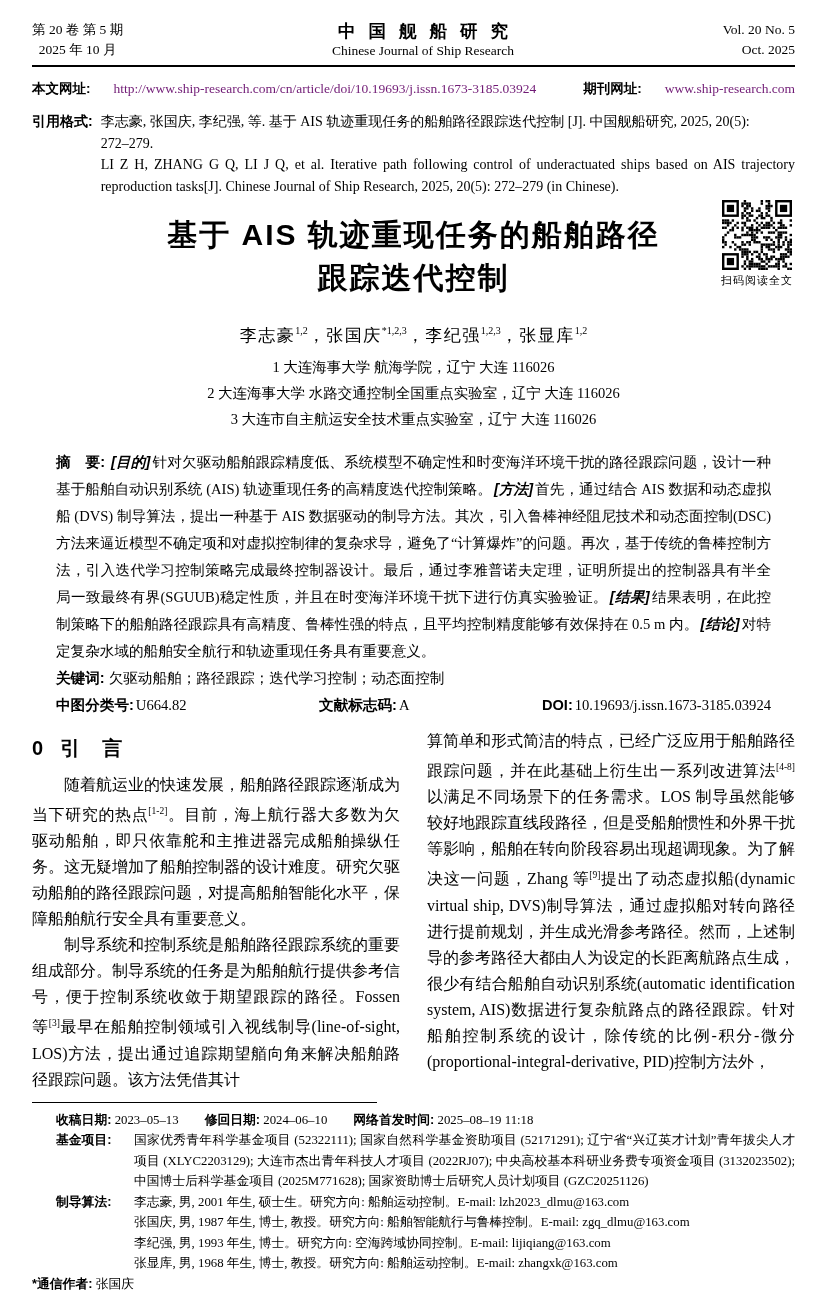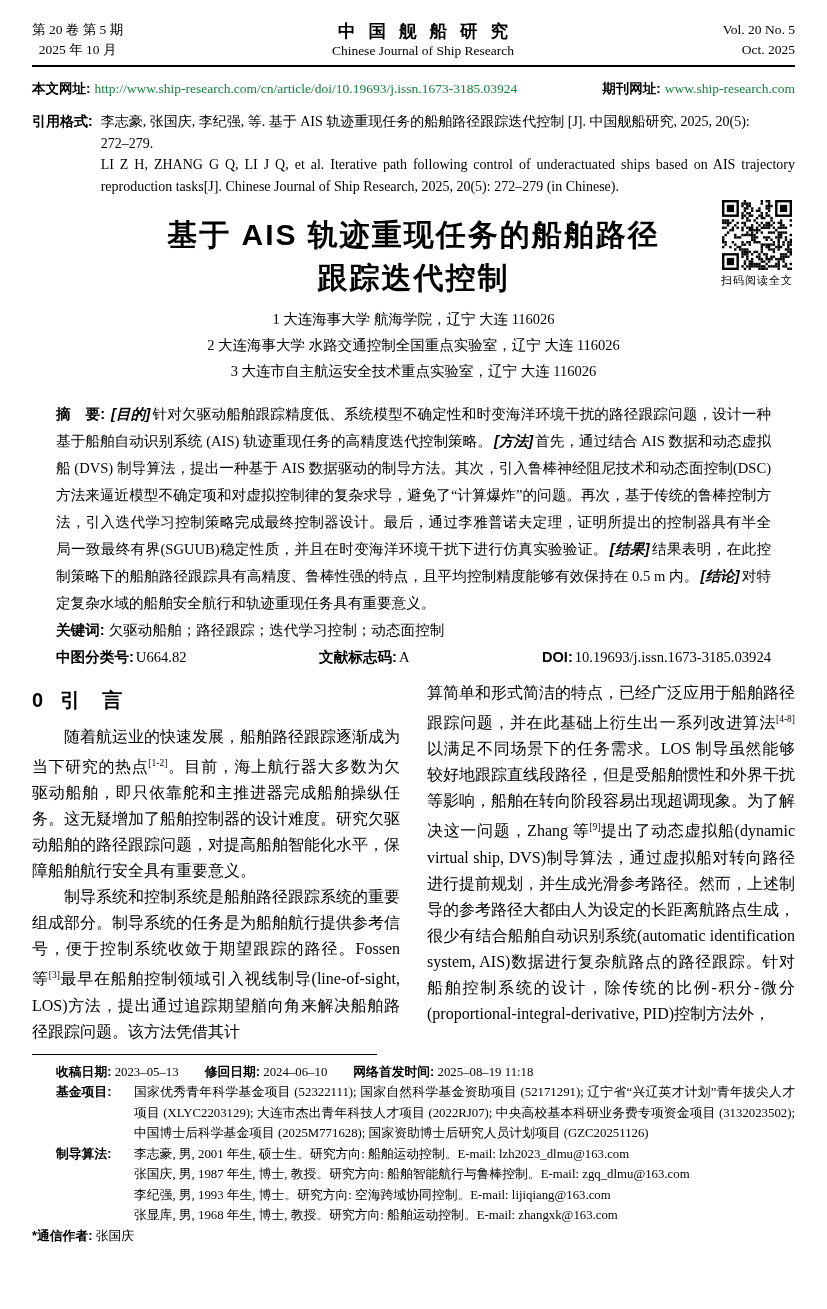--- a/index.html
+++ b/index.html
@@ -11,21 +11,21 @@
   
   .mh{display:flex;justify-content:space-between;align-items:center;}
   .mh-left{text-align:center;font-size:13.5px;line-height:20px;}
   .mh-center{text-align:center;}
   .jcn{font-size:17.5px;font-weight:bold;letter-spacing:13px;text-indent:13px;line-height:22px;}
   .jen{font-size:13.5px;line-height:18px;}
   .mh-right{text-align:right;font-size:13.5px;line-height:20px;}
   .rule{border-top:2px solid #000;margin-top:5px;}
 
   .urlrow{display:flex;justify-content:space-between;margin-top:13px;font-size:13.5px;}
-  .url{color:#15803d;text-decoration:none;}
+  .url{color:#701a75;text-decoration:none;margin-left:19px;}
 
   .citation{display:flex;margin-top:13px;font-size:14px;line-height:21.5px;}
   .cite-label{flex:none;}
   .cite-body{margin-left:4px;flex:1;text-align:justify;}
 
   .title{text-align:center;font-family:"Liberation Sans","DejaVu Sans",sans-serif;
          font-size:30px;line-height:43px;font-weight:bold;letter-spacing:2px;margin:16px 0 0;}
 
   .qr-wrap{position:absolute;right:28px;top:200px;width:84px;text-align:center;}
   .qr-wrap svg{display:block;margin:0 auto;background:#fff;}
@@ -405,20 +405,23 @@
         <rect x="16" y="28" width="1" height="1" fill="#000"></rect>
         <rect x="17" y="28" width="1" height="1" fill="#000"></rect>
         <rect x="18" y="28" width="1" height="1" fill="#000"></rect>
         <rect x="23" y="28" width="1" height="1" fill="#000"></rect>
         <rect x="27" y="28" width="1" height="1" fill="#000"></rect>
         <rect x="28" y="28" width="1" height="1" fill="#000"></rect>
       </svg>
     <div class="qr-caption">扫码阅读全文</div>
   </div>
 
+  <div class="authors">
+    <span><span>李志豪</span><sup>1,2</sup></span><span>，</span><span><span>张国庆</span><sup>*1,2,3</sup></span><span>，</span><span><span>李纪强</span><sup>1,2,3</sup></span><span>，</span><span><span>张显库</span><sup>1,2</sup></span>
+  </div>
 
   <div class="affils">
     <div>1 大连海事大学 航海学院，辽宁 大连 116026</div>
     <div>2 大连海事大学 水路交通控制全国重点实验室，辽宁 大连 116026</div>
     <div>3 大连市自主航运安全技术重点实验室，辽宁 大连 116026</div>
   </div>
 
   <div class="absblock">
     <p class="abstract">
       <span class="blb">摘　要:</span><span class="atag">[目的]</span><span>针对欠驱动船舶跟踪精度低、系统模型不确定性和时变海洋环境干扰的路径跟踪问题，设计一种基于船舶自动识别系统 (AIS) 轨迹重现任务的高精度迭代控制策略。</span><span class="atag">[方法]</span><span>首先，通过结合 AIS 数据和动态虚拟船 (DVS) 制导算法，提出一种基于 AIS 数据驱动的制导方法。其次，引入鲁棒神经阻尼技术和动态面控制(DSC)方法来逼近模型不确定项和对虚拟控制律的复杂求导，避免了“计算爆炸”的问题。再次，基于传统的鲁棒控制方法，引入迭代学习控制策略完成最终控制器设计。最后，通过李雅普诺夫定理，证明所提出的控制器具有半全局一致最终有界(SGUUB)稳定性质，并且在时变海洋环境干扰下进行仿真实验验证。</span><span class="atag">[结果]</span><span>结果表明，在此控制策略下的船舶路径跟踪具有高精度、鲁棒性强的特点，且平均控制精度能够有效保持在 0.5 m 内。</span><span class="atag">[结论]</span><span>对特定复杂水域的船舶安全航行和轨迹重现任务具有重要意义。</span>

